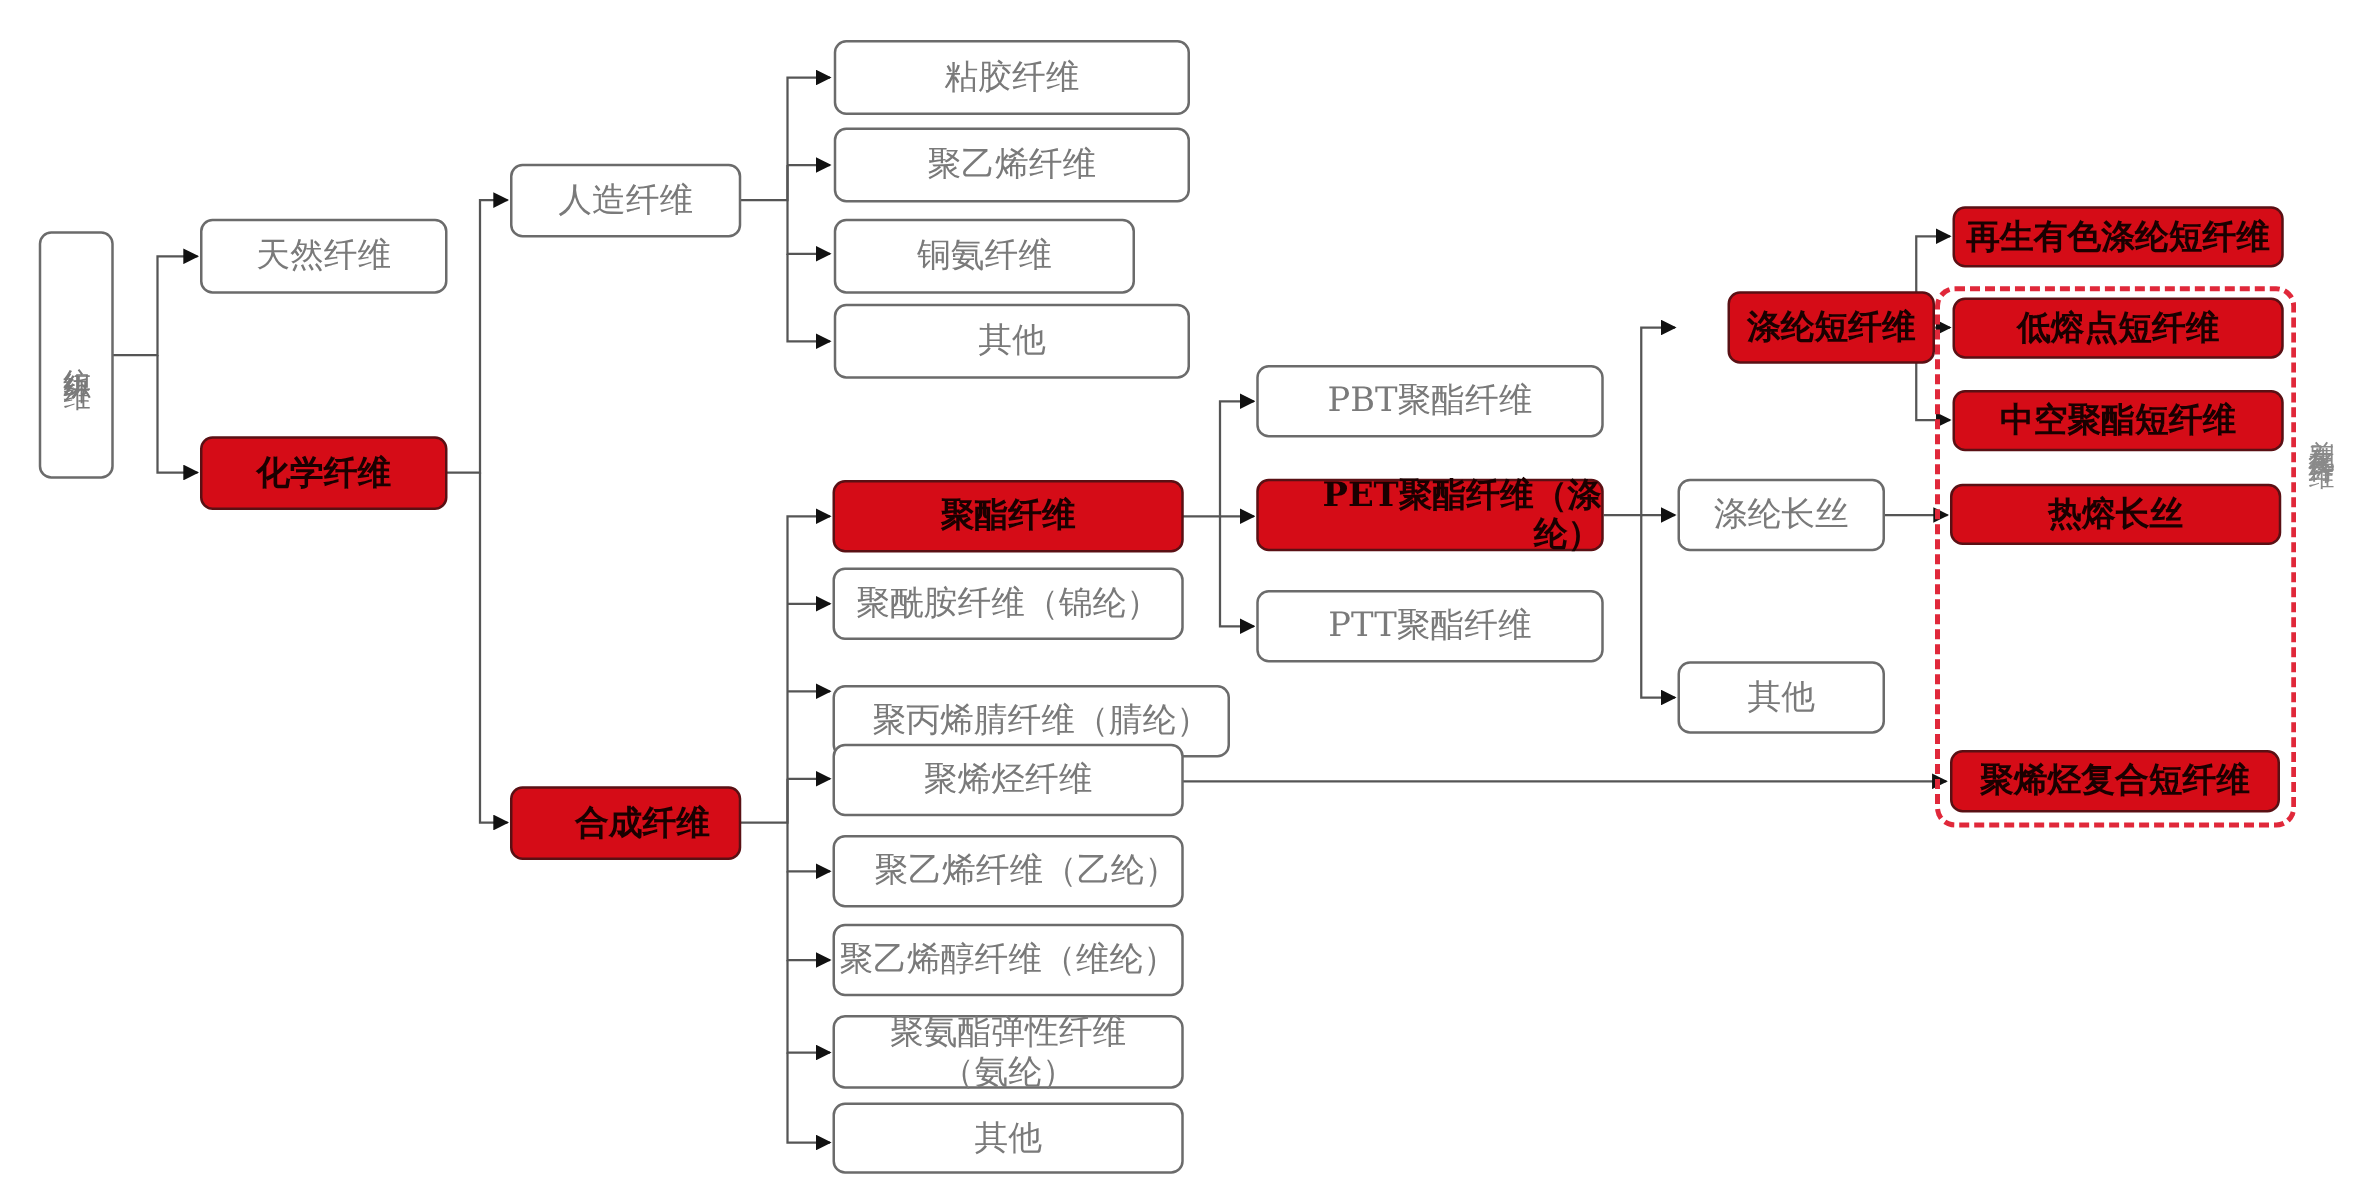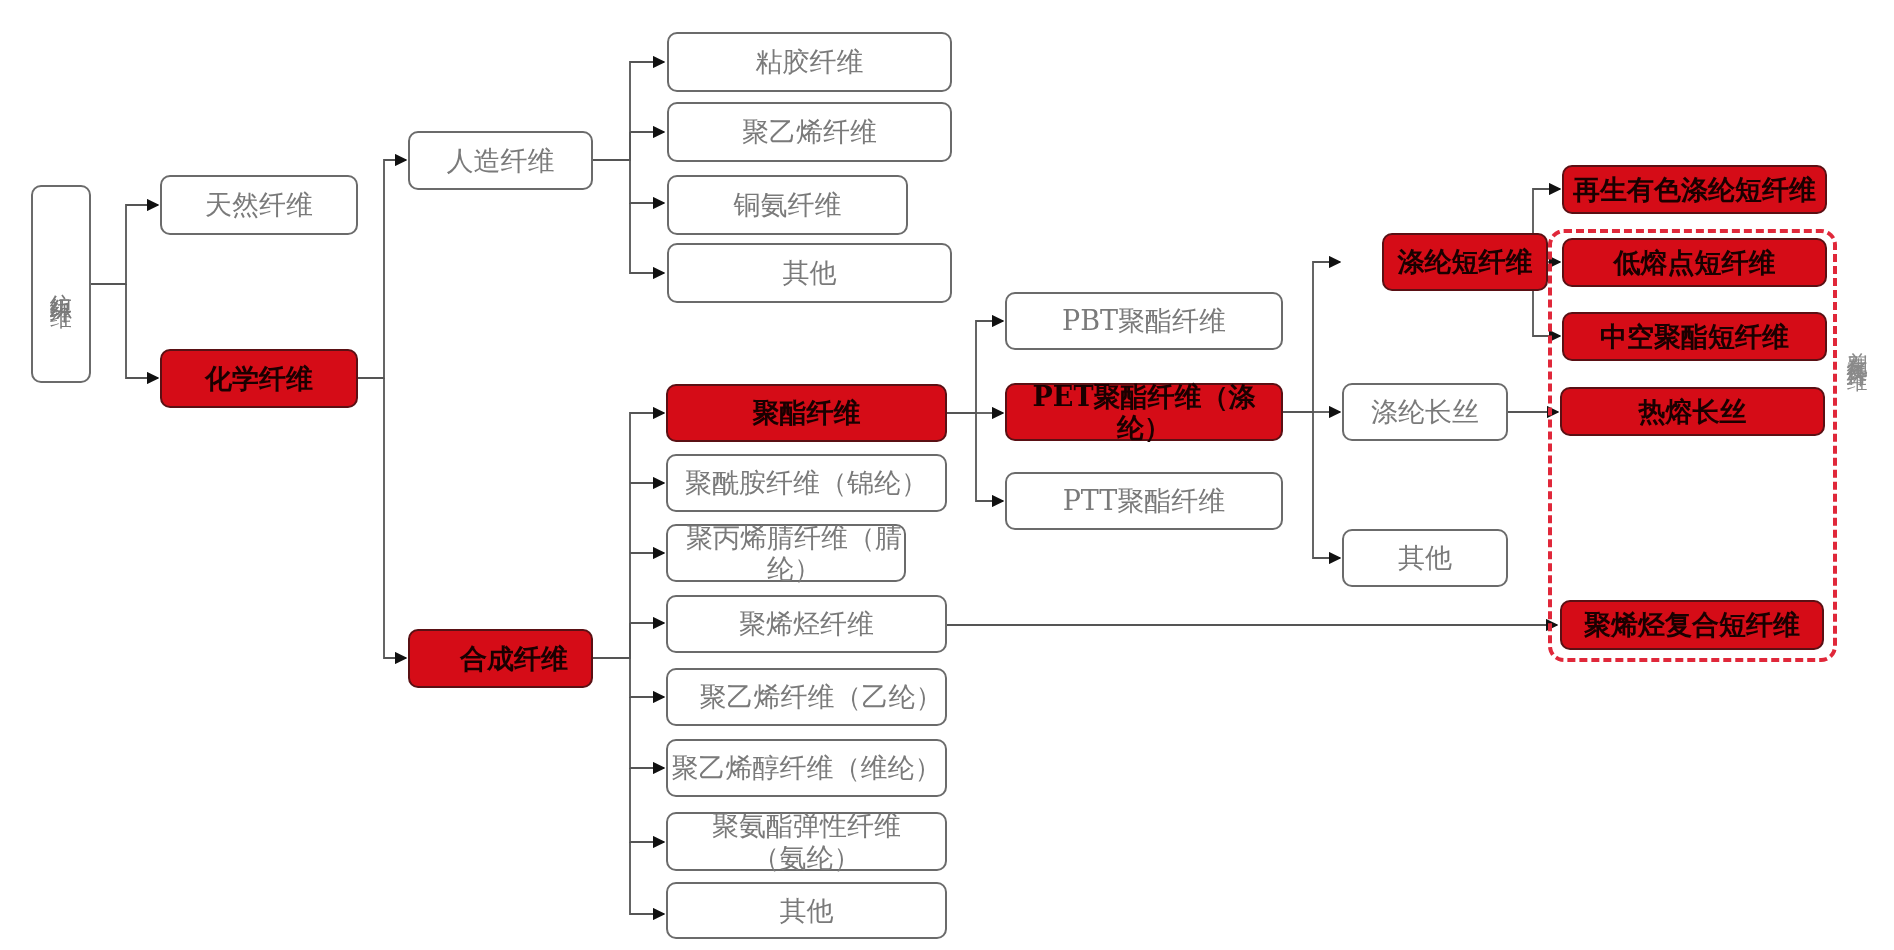--- a/index.html
+++ b/index.html
@@ -74,29 +74,29 @@
 <div class="node" style="left:408px;top:131px;width:185px;height:59px;">人造纤维</div>
 <div class="node hl" style="left:408px;top:629px;width:185px;height:59px;padding-left:27px;">合成纤维</div>
 
 <div class="node" style="left:667px;top:32px;width:285px;height:60px;">粘胶纤维</div>
 <div class="node" style="left:667px;top:102px;width:285px;height:60px;">聚乙烯纤维</div>
 <div class="node" style="left:667px;top:175px;width:241px;height:60px;">铜氨纤维</div>
 <div class="node" style="left:667px;top:243px;width:285px;height:60px;">其他</div>
 
 <div class="node hl" style="left:666px;top:384px;width:281px;height:58px;">聚酯纤维</div>
 <div class="node" style="left:666px;top:454px;width:281px;height:58px;">聚酰胺纤维（锦纶）</div>
-<div class="node" style="left:666px;top:524px;width:240px;height:58px;padding-left:16px;">聚丙烯腈纤维（腈纶）</div>
+<div class="node" style="left:666px;top:548px;width:318px;height:58px;padding-left:16px;">聚丙烯腈纤维（腈纶）</div>
 <div class="node" style="left:666px;top:595px;width:281px;height:58px;">聚烯烃纤维</div>
 <div class="node" style="left:666px;top:668px;width:281px;height:58px;padding-left:29px;">聚乙烯纤维（乙纶）</div>
 <div class="node" style="left:666px;top:739px;width:281px;height:58px;">聚乙烯醇纤维（维纶）</div>
 <div class="node" style="left:666px;top:812px;width:281px;height:59px;padding:2px 40px;">聚氨酯弹性纤维（氨纶）</div>
 <div class="node" style="left:666px;top:882px;width:281px;height:57px;">其他</div>
 
 <div class="node" style="left:1005px;top:292px;width:278px;height:58px;">PBT聚酯纤维</div>
-<div class="node hl" style="left:1005px;top:383px;width:278px;height:58px;">PET聚酯纤维（涤纶）</div>
+<div class="node hl" style="left:1005px;top:383px;width:278px;height:58px;text-align:right;">PET聚酯纤维（涤纶）</div>
 <div class="node" style="left:1005px;top:472px;width:278px;height:58px;">PTT聚酯纤维</div>
 
 <div class="node hl" style="left:1342px;top:233px;width:166px;height:58px;margin-left:40px;">涤纶短纤维</div>
 <div class="node" style="left:1342px;top:383px;width:166px;height:58px;">涤纶长丝</div>
 <div class="node" style="left:1342px;top:529px;width:166px;height:58px;">其他</div>
 
 <div class="dashed-group" style="left:1548px;top:229px;width:289px;height:433px;"></div>
 <div class="group-label" style="left:1843px;top:335px;">差别化复合纤维</div>
 
 <div class="node hl" style="left:1562px;top:165px;width:265px;height:49px;">再生有色涤纶短纤维</div>

